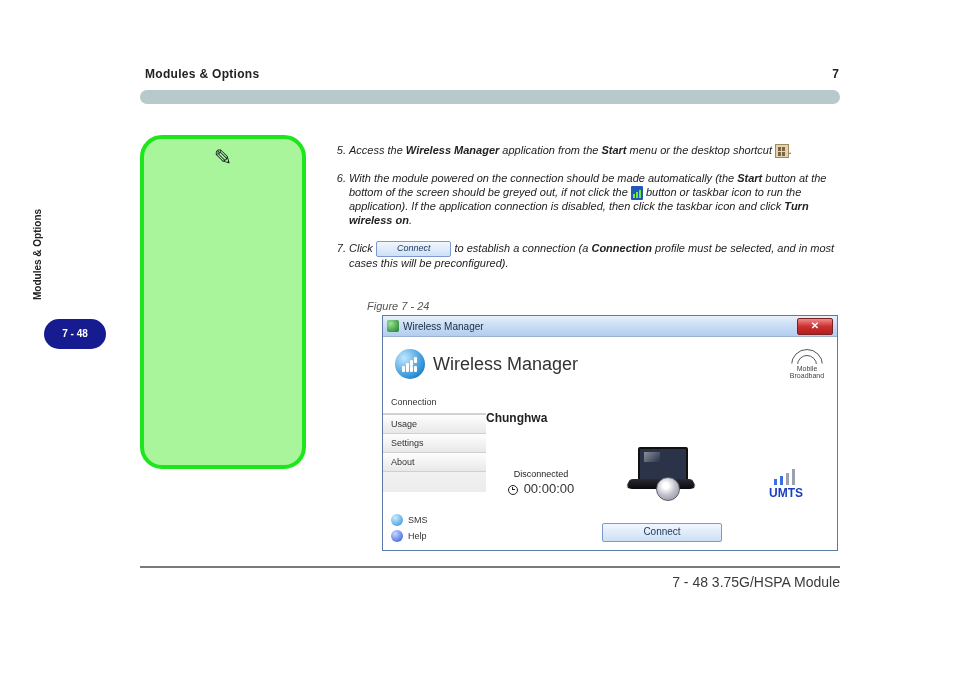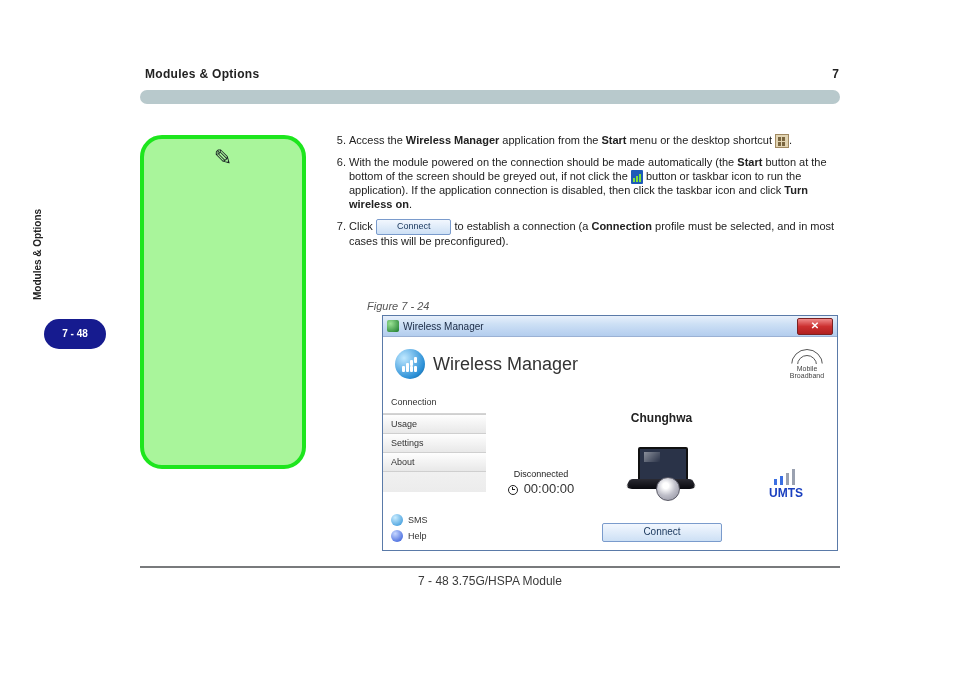--- a/index.html
+++ b/index.html
@@ -87,21 +87,22 @@
   width:506px;
   font-size:11px;
   line-height:1.25;
   color:#222;
 }
 .main-col ol{
   margin:0;
   padding-left:14px;
 }
 .main-col li{
-  margin:4px 0 8px 0;
+  margin:14px 0 8px 0;
+  font-style:italic;
 }
 .main-col b{
   font-weight:bold;
 }
 .inline-icon{
   display:inline-block;
   width:12px;
   height:12px;
   border:1px solid #a08860;
   background:#e2d4b2;
@@ -241,21 +242,21 @@
   display:flex;align-items:center;padding:2px 8px;font-size:9px;color:#333;
 }
 .wm-small-link .ic{
   width:12px;height:12px;border-radius:50%;margin-right:5px;
 }
 .wm-content{
   position:absolute;left:103px;top:75px;right:0;bottom:0;
   background:#fff;
 }
 .wm-carrier{
-  position:absolute;left:0;right:0;top:20px;text-align:center;font-weight:bold;font-size:12px;color:#222;
+  position:absolute;left:0;right:0;top:20px;font-weight:bold;font-size:12px;color:#222;
 }
 .wm-status-block{
   position:absolute;left:22px;top:78px;font-size:9px;color:#222;text-align:center;
 }
 .wm-status-block .st{font-weight:normal;}
 .wm-status-block .clk{font-size:13px;color:#333;margin-top:2px;}
 .wm-laptop{
   position:absolute;left:140px;top:56px;width:70px;height:50px;
 }
 .wm-laptop .screen{
@@ -280,22 +281,22 @@
 .wm-connect-btn{
   position:absolute;left:116px;bottom:8px;width:118px;height:17px;
   border:1px solid #7a9bcc;border-radius:2px;
   background:linear-gradient(#f2f7fe,#cde0f5);
   color:#18365c;font-size:10px;text-align:center;line-height:15px;
 }
 .footer-line{
   position:absolute;left:140px;top:566px;width:700px;height:2px;background:#787a7c;
 }
 .footer{
-  position:absolute;left:140px;top:574px;width:700px;font-size:12px;color:#3a3a3a;
-  display:flex;justify-content:center;
+  position:absolute;left:140px;top:574px;width:700px;font-size:14px;color:#3a3a3a;
+  display:flex;justify-content:flex-end;
 }
 .fig-caption{
   position:absolute;
   left:367px;
   top:300px;
   font-size:11px;
   font-style:italic;
   color:#555;
 }
 </style>

